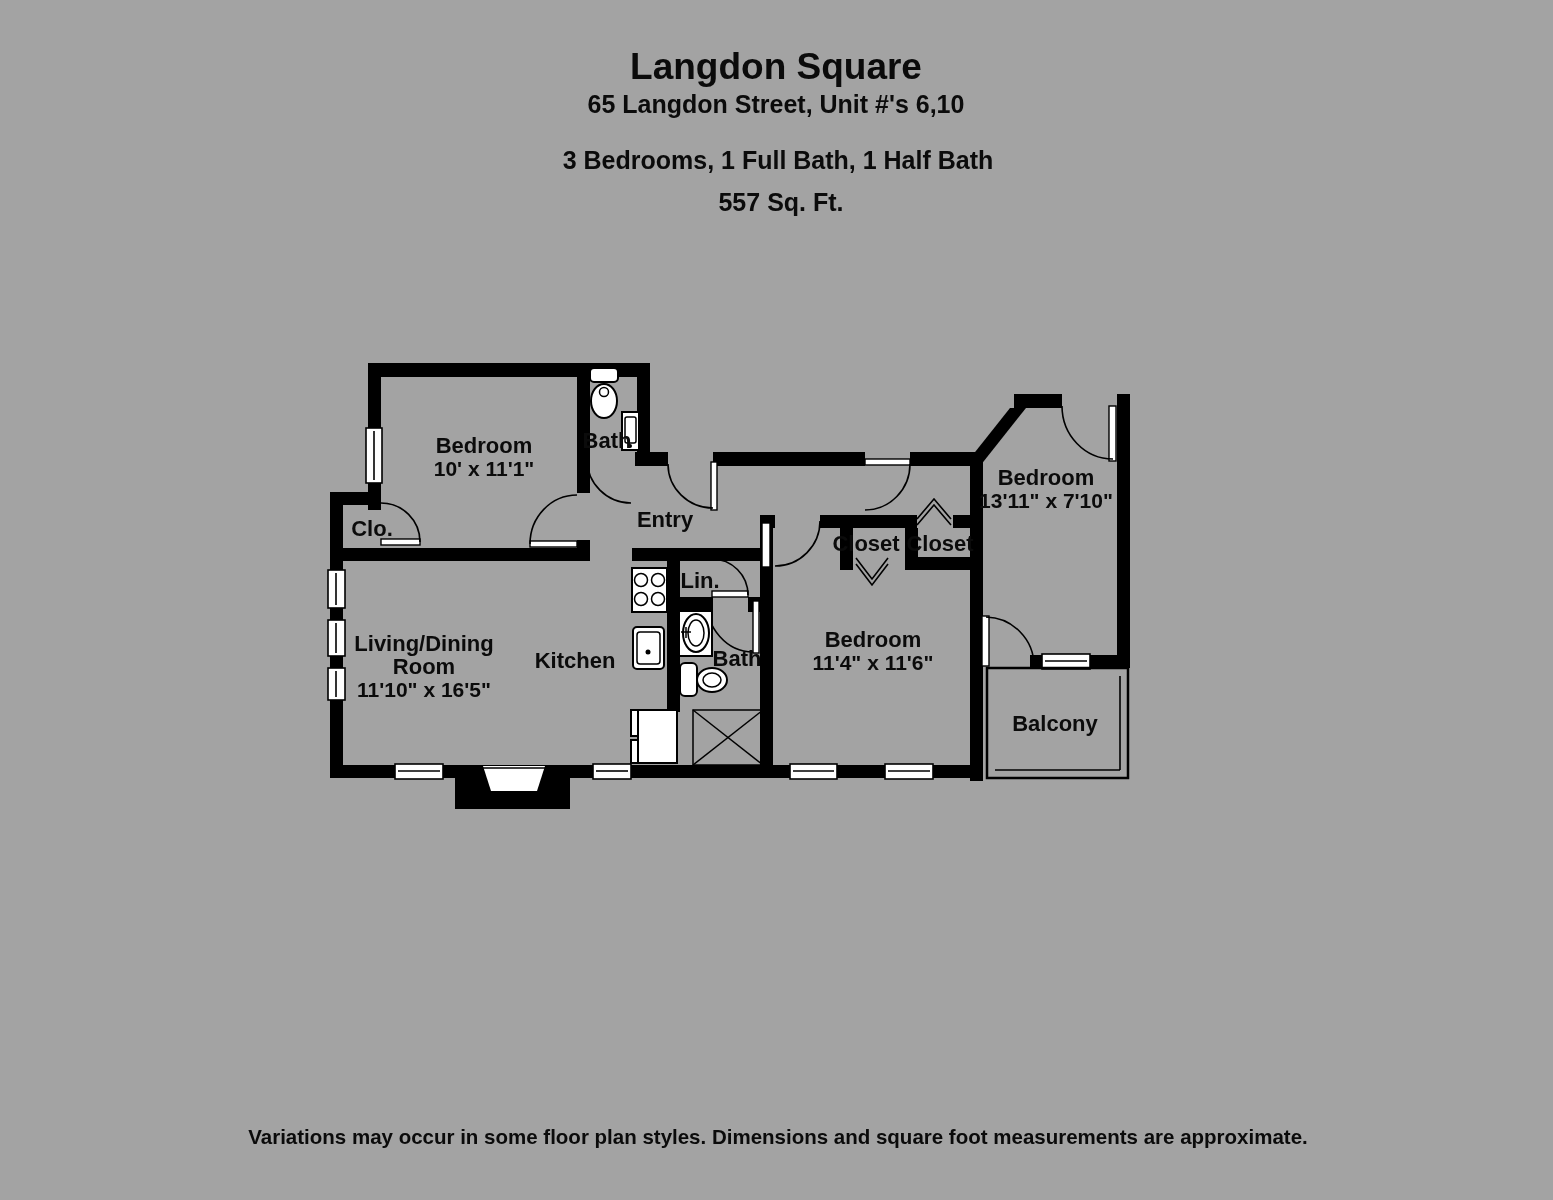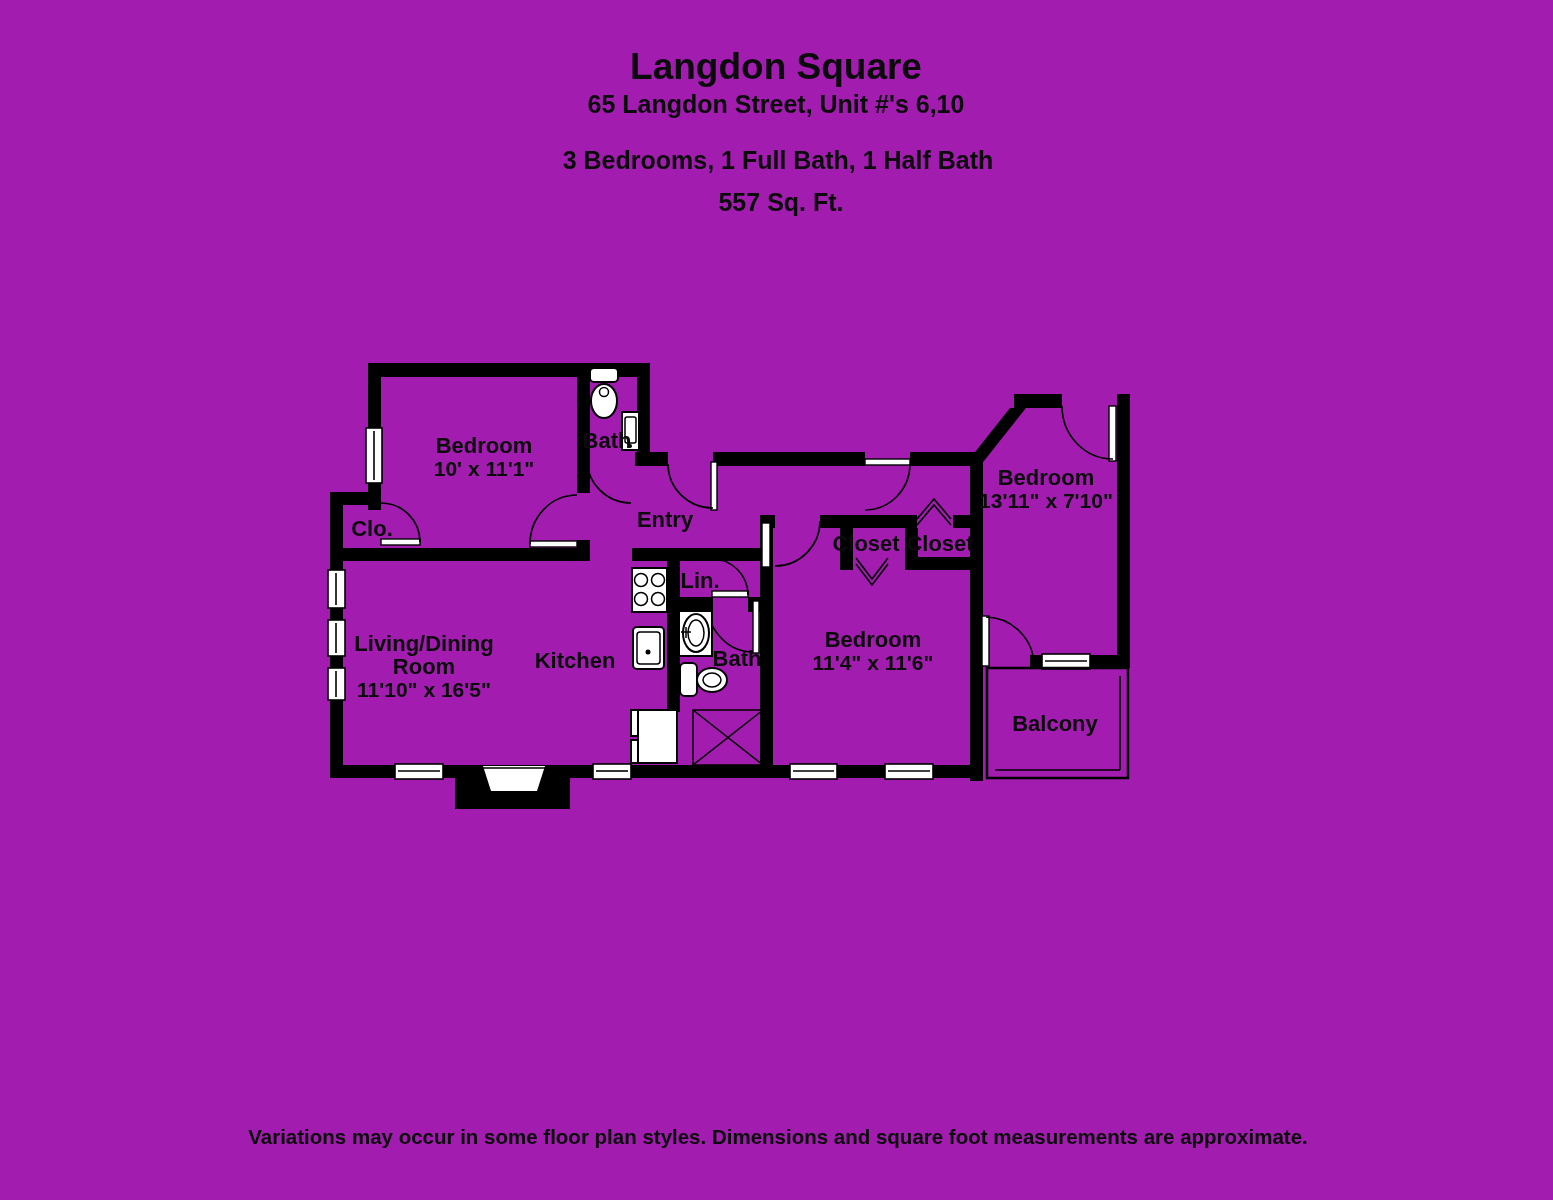--- a/index.html
+++ b/index.html
@@ -1,19 +1,19 @@
 <!DOCTYPE html>
 <html><head>
 <meta charset="utf-8">
 <style>
   html,body{margin:0;padding:0;background:#ffffff;}
   .page{
     position:relative;
     width:1553px;height:1200px;
-    background:#a21caf;
+    background:#a3a3a3;
     font-family:"Liberation Sans",sans-serif;
     overflow:hidden;
   }
   svg{position:absolute;left:0;top:0;}
   .wall{fill:#000000;stroke:none;}
   .thin{fill:none;stroke:#000000;stroke-width:1.6;}
   .arc{fill:none;stroke:#000000;stroke-width:1.6;}
   .leaf{fill:#ffffff;stroke:#000000;stroke-width:1.4;}
   .win{fill:#ffffff;stroke:#000000;stroke-width:1.6;}
   .fix{fill:#ffffff;stroke:#000000;stroke-width:2;}

